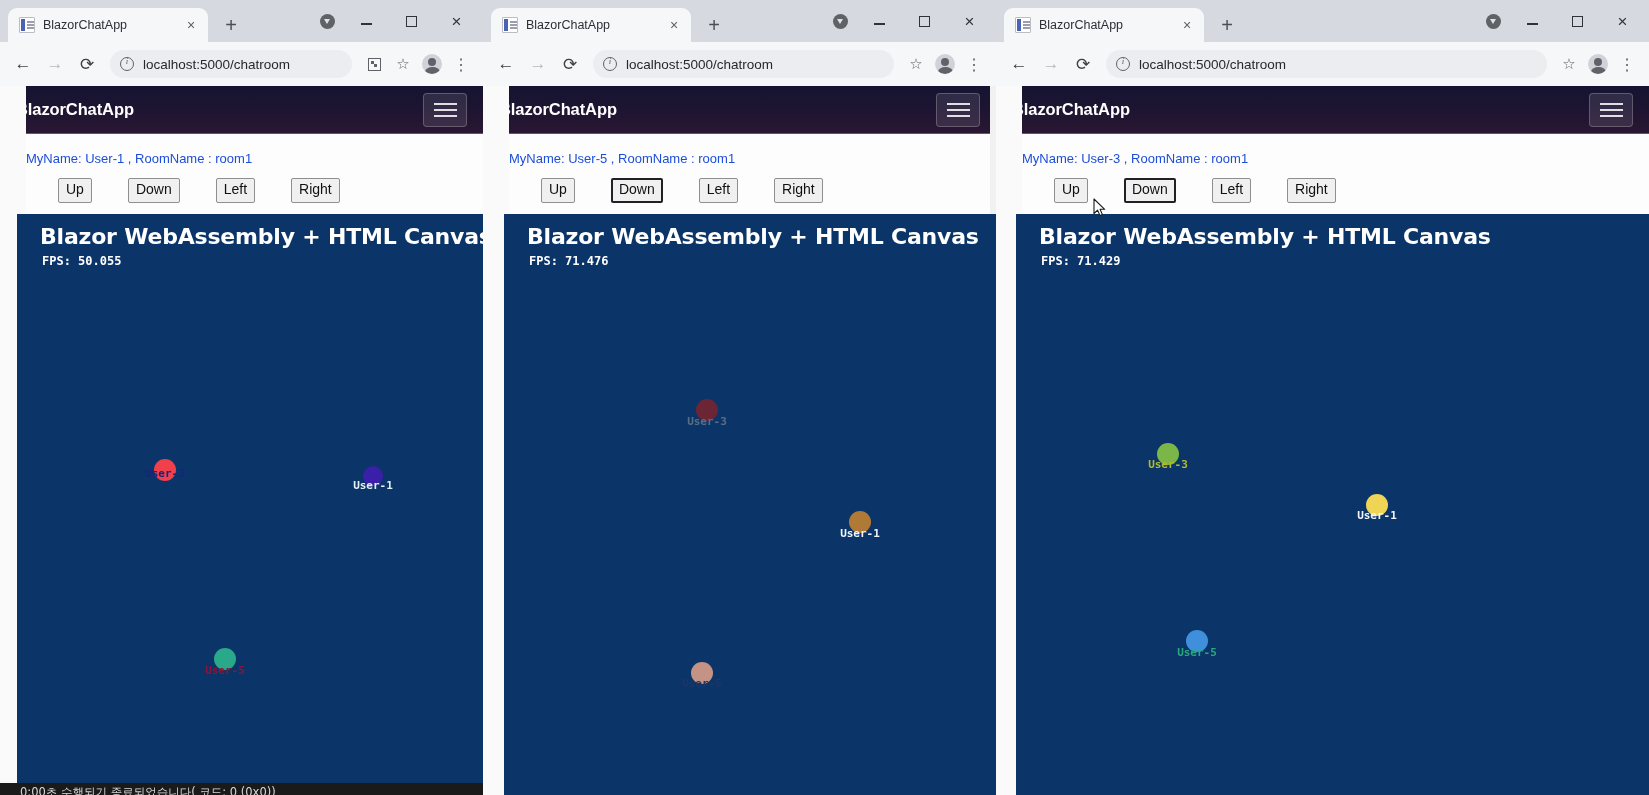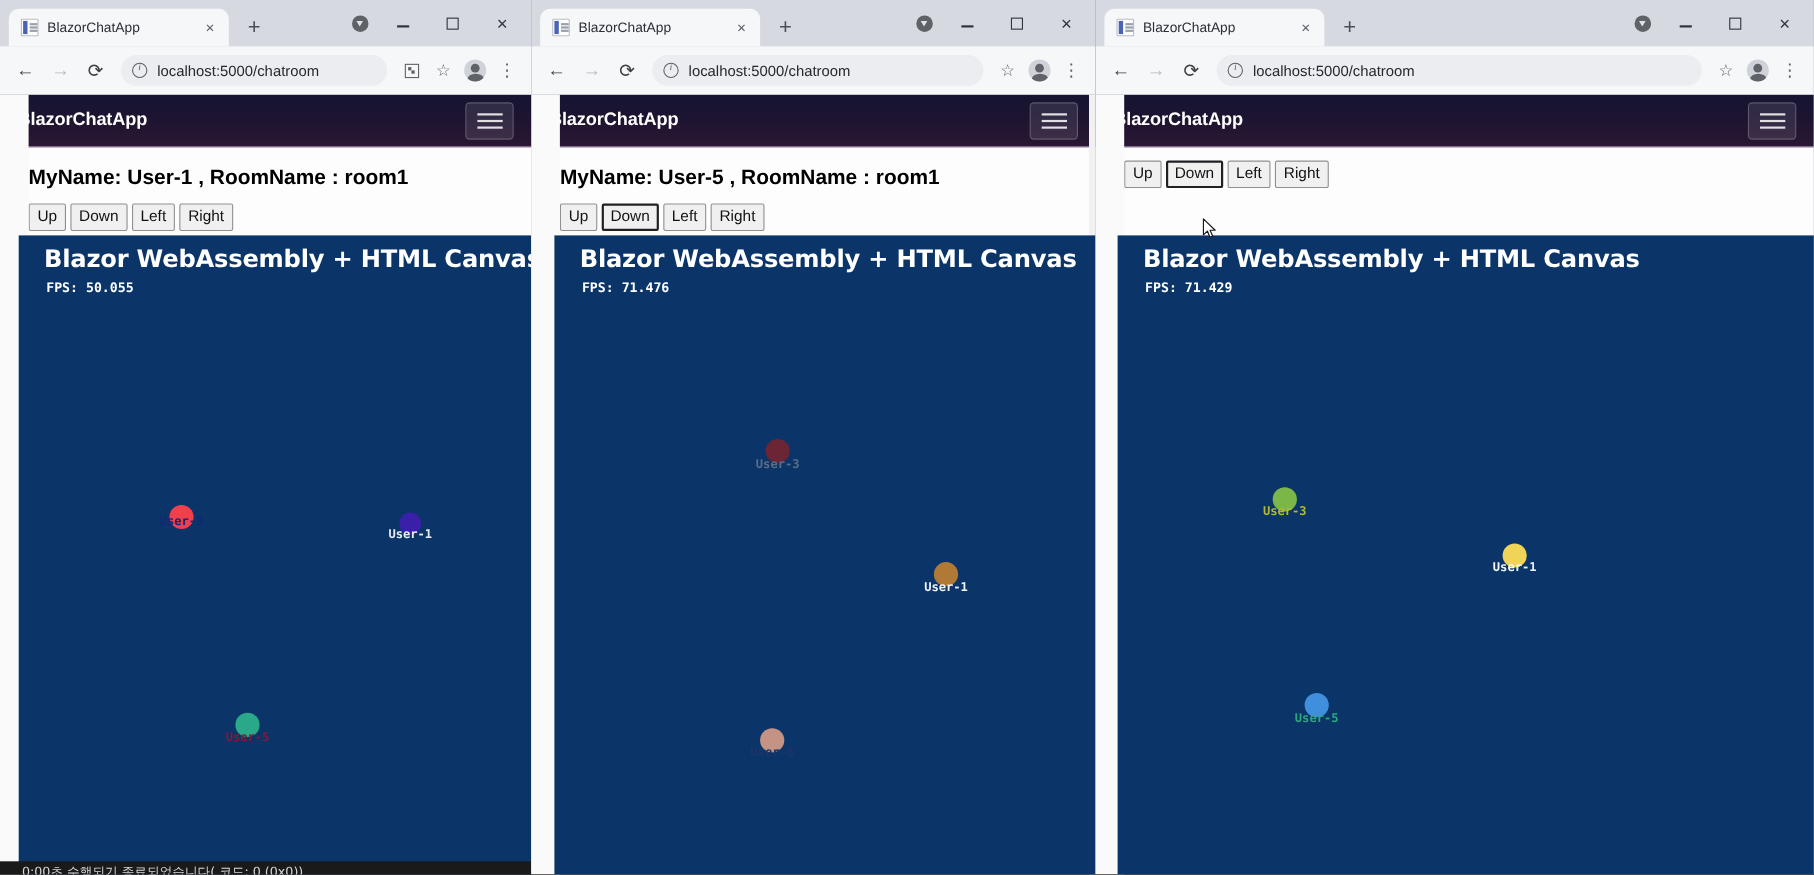--- a/index.html
+++ b/index.html
@@ -183,34 +183,34 @@
     width: 44px; height: 34px;
     background: rgba(255,255,255,0.10);
     border: 1px solid rgba(255,255,255,0.22);
     border-radius: 4px;
     display: flex; flex-direction: column; align-items: center; justify-content: center;
     gap: 4px;
   }
   .burger i { display: block; width: 23px; height: 2px; background: rgba(255,255,255,0.85); }
 
   .meta-line {
-    font-size: 19px; color: #000000;
+    font-size: 13px; color: #1d4ed8;
     padding: 17px 0 0 26px;
-    font-weight: bold;
   }
   .dirbar { display: flex; gap: 4px; padding: 12px 0 0 26px; }
   .dbtn {
     font-size: 14px;
     font-family: "Liberation Sans", sans-serif;
     color: #111;
     background: #f0f0f0;
     border: 1px solid #8f8f8f;
     border-radius: 2px;
     padding: 2px 7px 3px 7px;
     line-height: 1.25;
+    margin-left: 32px;
   }
   .dbtn.focused { border: 2px solid #202124; padding: 1px 6px 2px 6px; }
 
   
   .canvas {
     position: absolute;
     background: #0b3568;
     overflow: hidden;
   }
   .canvas-title {
@@ -472,20 +472,21 @@
         </div>
         <div class="page" style="height: 709px;">
           <div class="navbar">
             <div class="brand">BlazorChatApp</div>
             <div class="burger">
               <i></i>
               <i></i>
               <i></i>
             </div>
           </div>
+          <div class="meta-line">MyName: User-3 , RoomName : room1</div>
           <div class="dirbar">
             <button class="dbtn">Up</button>
             <button class="dbtn focused">Down</button>
             <button class="dbtn">Left</button>
             <button class="dbtn">Right</button>
           </div>
         </div>
         <div class="leftstrip" style="top: 86px; height: 709px;"></div>
       </div>
     </div>

